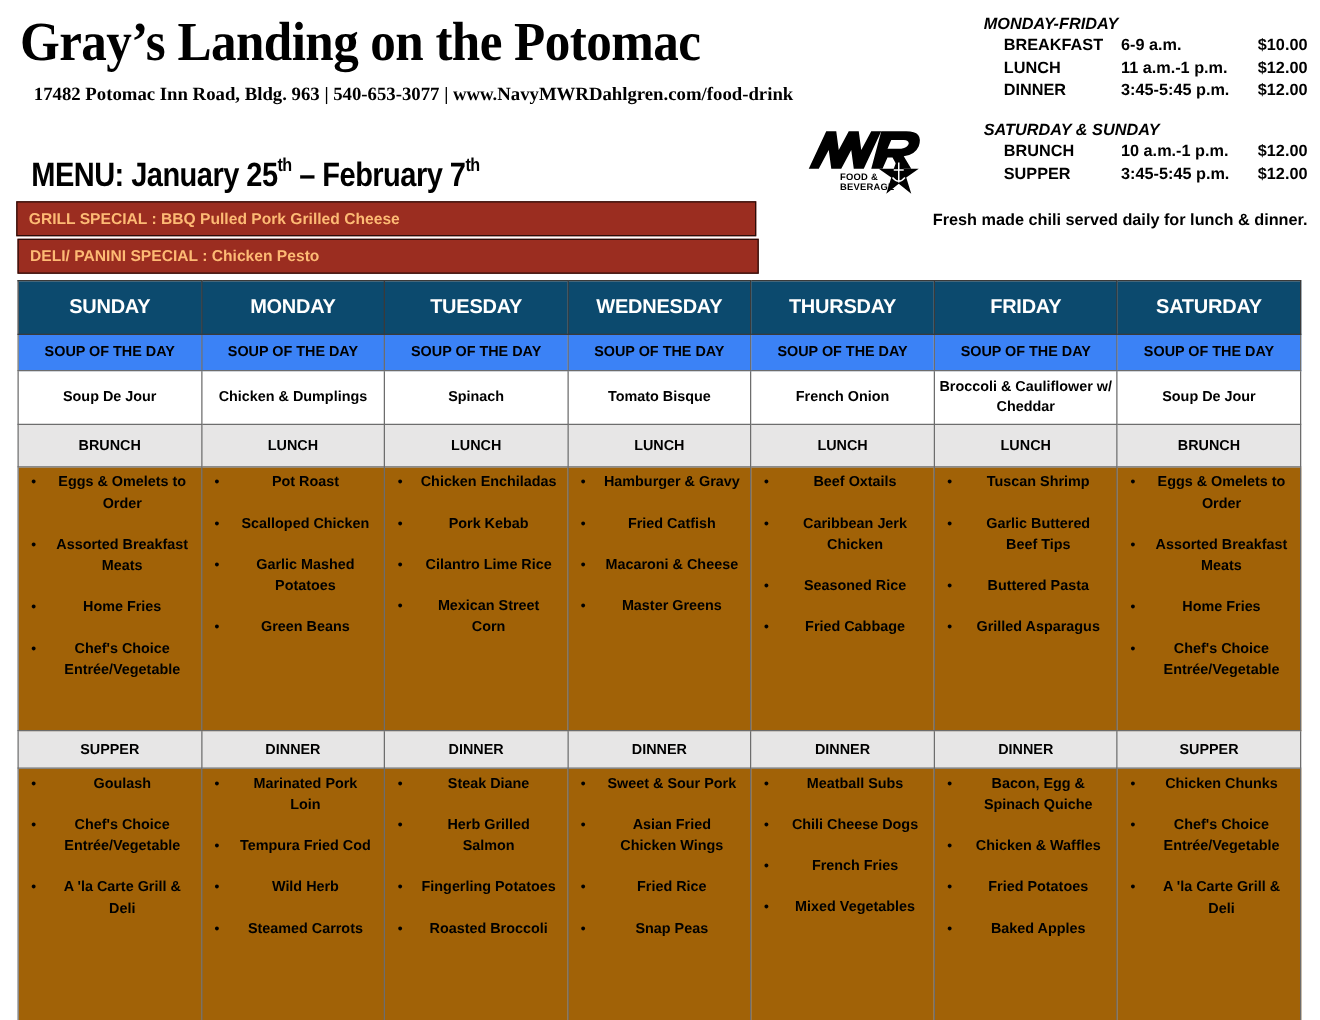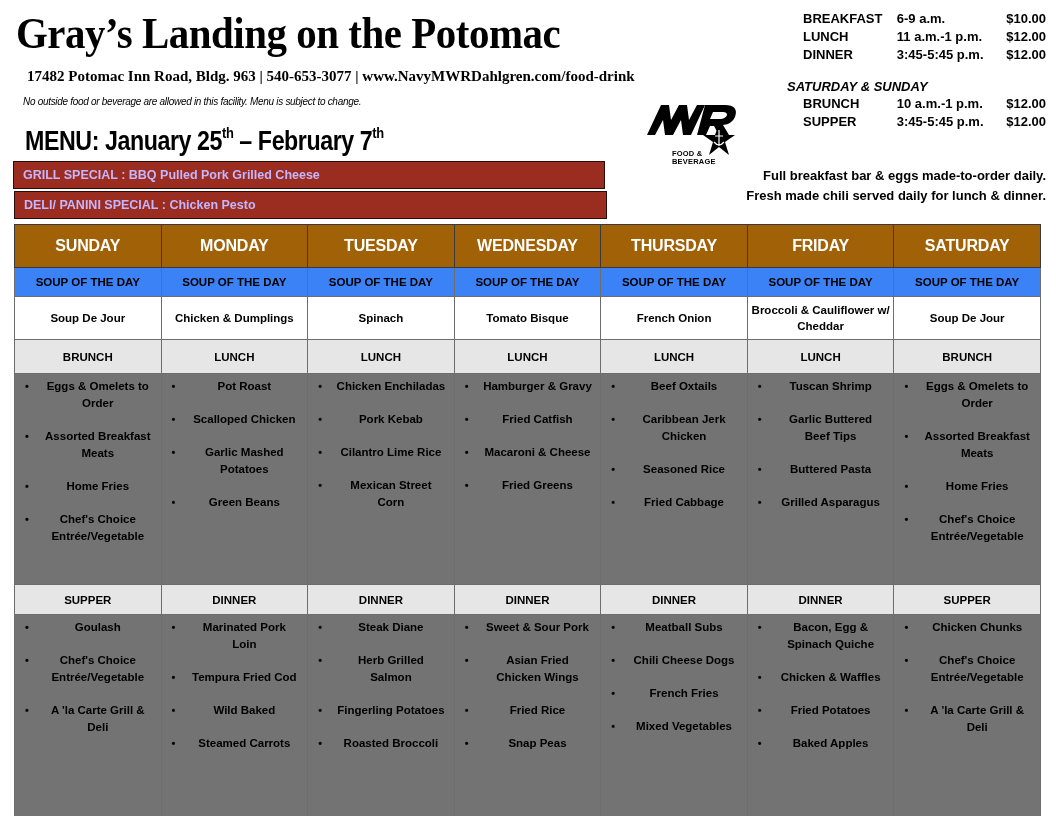--- a/index.html
+++ b/index.html
@@ -24,92 +24,92 @@
   .menu-dates {
     position: absolute; left: 25px; top: 124px;
     font-weight: bold; font-size: 27px; letter-spacing: -0.5px;
     transform: scaleX(0.86); transform-origin: left top; white-space: nowrap;
   }
   .menu-dates sup { font-size: 15px; vertical-align: 12px; }
 
   .logo { position: absolute; left: 643px; top: 100px; width: 100px; height: 60px; }
   .logo-text {
     position: absolute; left: 672px; top: 138px; font-size: 7.5px; font-weight: bold;
-    line-height: 8px; letter-spacing: 0.2px; margin-top: 12px;
+    line-height: 8px; letter-spacing: 0.2px;
   }
 
   .hours { position: absolute; left: 787px; top: 10px; width: 265px; font-weight: bold; font-size: 13px; }
   .hours .sec-title { font-style: italic; height: 17px; line-height: 17px; }
   .hours .row { display: flex; height: 18px; line-height: 18px; }
   .hours .meal { width: 96px; margin-left: 16px; }
   .hours .time { width: 112px; }
   .hours .price { flex: 1; text-align: right; padding-right: 6px; }
   .hours .gap { height: 14px; }
 
   .info {
     position: absolute; right: 10px; top: 166px; text-align: right;
     font-weight: bold; font-size: 13px; line-height: 20px;
   }
 
   .special {
-    position: absolute; background: #9b2d20; color: #c4b5fd; border: 1px solid #2b0c08;
+    position: absolute; background: #9b2d20; color: #fdba74; border: 1px solid #2b0c08;
     font-weight: bold; font-size: 12.5px; padding-left: 9px; height: 28px; line-height: 27px;
   }
   .special.grill { left: 13px; top: 161px; width: 592px; }
   .special.deli { left: 14px; top: 191px; width: 593px; }
 
   table.menu {
     position: absolute; left: 14px; top: 224px; width: 1027px;
     border-collapse: collapse; table-layout: fixed;
   }
   table.menu td, table.menu th {
     border: 1.5px solid #6d6d6d; text-align: center; font-weight: bold;
   }
   table.menu th {
-    background: #a16207; color: #fff; height: 43px; font-size: 16px;
+    background: #0c4a6e; color: #fff; height: 43px; font-size: 16px;
     border-color: #3a3a3a; letter-spacing: -0.2px; margin-left: 20px;
   }
   .sub-head td { background: #3b82f6; height: 29px; font-size: 11.5px; }
   .soup-row td { background: #fff; height: 43px; font-size: 11.5px; line-height: 16px; }
   .meal-head td { background: #e7e6e6; height: 34px; font-size: 11.5px; }
-  .list-row td { background: #737373; vertical-align: top; text-align: left; font-size: 11.5px; padding: 4px 8px 0 10px; }
+  .list-row td { background: #a16207; vertical-align: top; text-align: left; font-size: 11.5px; padding: 4px 8px 0 10px; }
   .list-row.lunch td { height: 211px; }
   .list-row.dinner td { height: 210px; }
   .meal-head2 td { height: 30px; }
 
   ul.items { list-style: none; }
   ul.items li { position: relative; padding-left: 18px; line-height: 17px; margin-bottom: 16px; }
   ul.items li::before {
     content: "•"; position: absolute; left: 0; top: 0; font-size: 11px;
   }
 </style>
 </head>
 <body>
 
 <div class="title">Gray’s Landing on the Potomac</div>
 <div class="address">17482 Potomac Inn Road, Bldg. 963  |  540-653-3077 | www.NavyMWRDahlgren.com/food-drink</div>
 <div class="notice">
-  <div>No outside food or beverage are allowed in this facility. Menu is subject to change.</div>
 </div>
 <div class="menu-dates">
   <span>MENU: January 25</span><sup>th</sup><span> – February 7</span><sup>th</sup>
 </div>
 
 <svg class="logo" viewBox="0 0 100 60">
   <polygon points="4,35 18,5 26,5 28,20 36,5 44,5 46,20 54,5 62,5 48,35 40,35 38,20 30,35 22,35 20,20 12,35" fill="#000"></polygon>
   <path d="M62,5 L82,5 Q96,5 92,17 Q89,24 80,25 L86,35 L76,35 L71,26 L67,26 L63,35 L54,35 Z M70,12 L67,19 L78,19 Q83,18 84,15 Q84,12 80,12 Z" fill="#000"></path>
   <polygon points="76,24 80,35 92,35 82,42 86,55 76,47 66,55 70,42 60,35 72,35" fill="#000"></polygon>
   <path d="M76,30 L76,46 M72,36 L80,36 M71,42 Q76,48 81,42" stroke="#fff" stroke-width="1.2" fill="none"></path>
 </svg>
 <div class="logo-text">
   <div>FOOD &amp;</div>
   <div>BEVERAGE</div>
 </div>
 
 <div class="hours">
+  <div class="sec-title">MONDAY-FRIDAY</div>
   <div class="row">
     <span class="meal">BREAKFAST</span>
     <span class="time">6-9 a.m.</span>
     <span class="price">$10.00</span>
   </div>
   <div class="row">
     <span class="meal">LUNCH</span>
     <span class="time">11 a.m.-1 p.m.</span>
     <span class="price">$12.00</span>
   </div>
@@ -126,21 +126,20 @@
     <span class="price">$12.00</span>
   </div>
   <div class="row">
     <span class="meal">SUPPER</span>
     <span class="time">3:45-5:45 p.m.</span>
     <span class="price">$12.00</span>
   </div>
 </div>
 
 <div class="info">
-  <div>Full breakfast bar &amp; eggs  made-to-order daily.</div>
   <div>Fresh made chili served daily for lunch &amp; dinner.</div>
 </div>
 
 <div class="special grill">GRILL SPECIAL : BBQ Pulled Pork Grilled Cheese</div>
 <div class="special deli">DELI/ PANINI SPECIAL :   Chicken Pesto</div>
 
 <table class="menu">
   <tbody>
       <tr>
     <th>SUNDAY</th>
@@ -201,21 +200,21 @@
             <li>Pork Kebab</li>
             <li>Cilantro Lime Rice</li>
             <li>Mexican Street Corn</li>
           </ul>
         </td>
     <td>
           <ul class="items">
             <li>Hamburger &amp; Gravy</li>
             <li>Fried Catfish</li>
             <li>Macaroni &amp; Cheese</li>
-            <li>Fried Greens</li>
+            <li>Master Greens</li>
           </ul>
         </td>
     <td>
           <ul class="items">
             <li>Beef Oxtails</li>
             <li>Caribbean Jerk Chicken</li>
             <li>Seasoned Rice</li>
             <li>Fried Cabbage</li>
           </ul>
         </td>
@@ -250,21 +249,21 @@
           <ul class="items">
             <li>Goulash</li>
             <li>Chef's Choice Entrée/Vegetable</li>
             <li>A 'la Carte Grill &amp; Deli</li>
           </ul>
         </td>
     <td>
           <ul class="items">
             <li>Marinated Pork Loin</li>
             <li>Tempura Fried Cod</li>
-            <li>Wild Baked</li>
+            <li>Wild Herb</li>
             <li>Steamed Carrots</li>
           </ul>
         </td>
     <td>
           <ul class="items">
             <li>Steak Diane</li>
             <li>Herb Grilled Salmon</li>
             <li>Fingerling Potatoes</li>
             <li>Roasted Broccoli</li>
           </ul>

